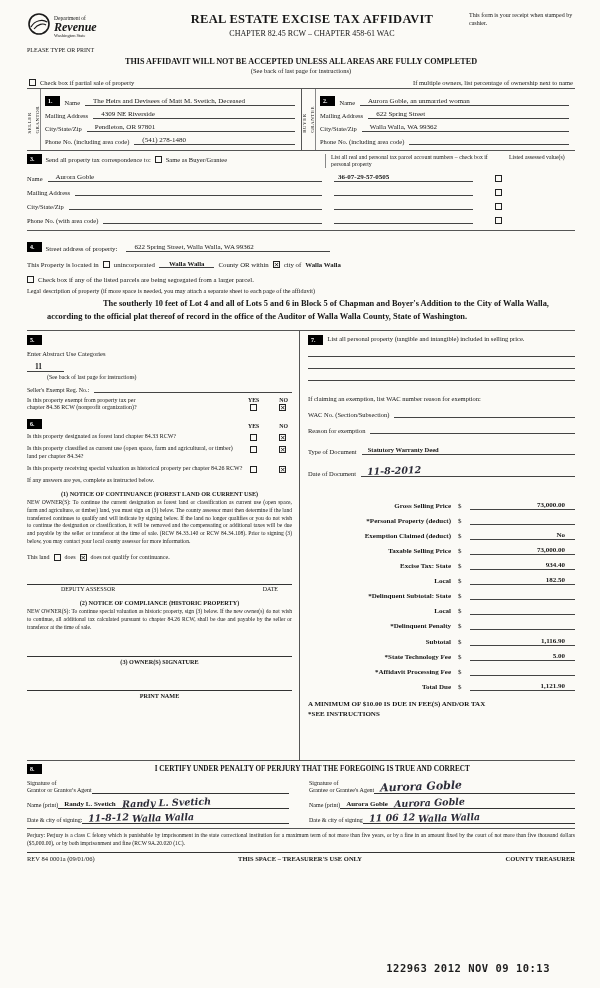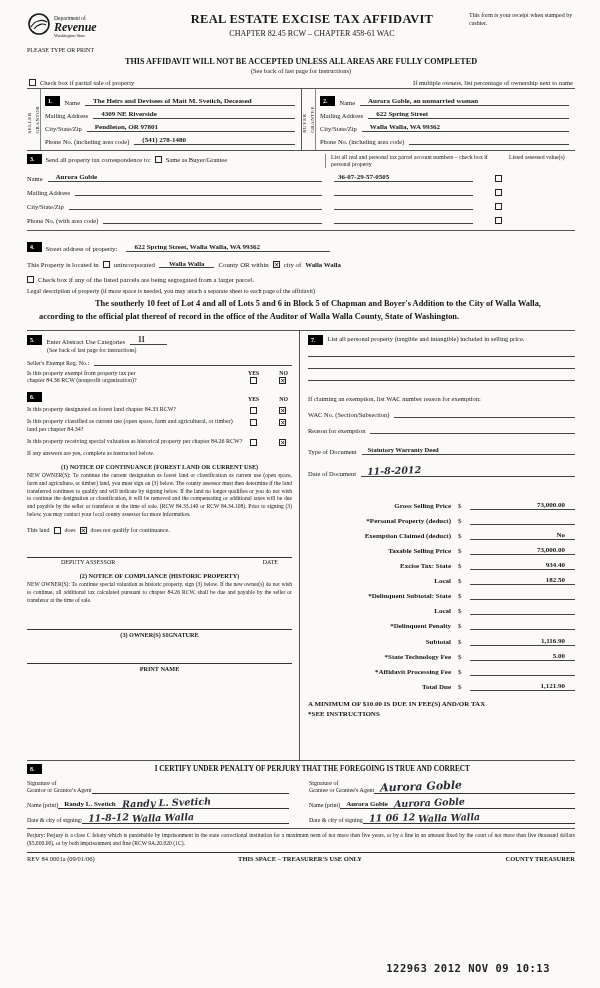--- a/index.html
+++ b/index.html
@@ -21,21 +21,21 @@
   .receipt { width:106px; font-size:6px; line-height:1.25; }
   .warning { text-align:center; font-weight:bold; font-size:8.2px; margin-top:4px; }
   .seeback { text-align:center; font-size:6.5px; margin-top:1px; }
   
   .cb { display:inline-block; width:7px; height:7px; border:1px solid #222; font-size:6.5px; line-height:6px;
         text-align:center; font-weight:bold; vertical-align:-1px; font-family:"DejaVu Sans", sans-serif; flex:none; }
   .num { display:inline-block; background:#000; color:#fff; font-size:6px; font-weight:bold;
          padding:2px 7px 2px 3px; line-height:1; flex:none; }
   .frow { display:flex; align-items:flex-end; font-size:6.5px; margin-top:4px; }
   .flabel { white-space:nowrap; }
-  .fval { flex:1; margin-left:5px; border-bottom:1px solid #444; font-weight:bold; font-size:7px;
+  .fval { flex:1; margin-left:5px; border-bottom:1px solid #444; font-weight:normal; font-size:7px;
           padding:0 2px 0 8px; min-height:9px; }
   .bold { font-weight:bold; }
   .script { font-family:"DejaVu Serif", serif; font-style:italic; font-weight:bold; font-size:9.5px;
             color:#2c2c38; display:inline-block; transform:rotate(-2deg); }
   
   .partial { display:flex; gap:4px; font-size:6.5px; margin-top:5px; align-items:center; padding:0 2px; }
   .spacer { flex:1; }
   
   .parties { display:flex; border-top:1px solid #555; border-bottom:1px solid #555; margin-top:2px; }
   .party { width:50%; display:flex; }
@@ -54,26 +54,26 @@
   .s3row { display:flex; align-items:flex-end; margin-top:5px; }
   .s3f { width:295px; display:flex; align-items:flex-end; }
   .s3p { width:168px; display:flex; align-items:flex-end; gap:22px; margin-left:12px; }
   .pval { flex:1; border-bottom:1px solid #444; font-weight:bold; font-size:7px; min-height:9px; padding-left:4px; }
   .s3a { flex:1; }
   
   .sec4 { border-bottom:1px solid #555; padding:3px 0 4px; font-size:6.8px; }
   .s4row { display:flex; align-items:flex-end; gap:4px; margin-top:8px; }
   .ulb { border-bottom:1px solid #444; font-weight:bold; padding:0 10px; }
   .legal-label { font-size:6.2px; margin-top:4px; }
-  .legal { font-weight:bold; font-size:8.4px; line-height:1.5; text-indent:56px; margin:4px 2px 2px 12px; }
+  .legal { font-weight:bold; font-size:8.4px; line-height:1.5; text-indent:56px; margin:4px 2px 2px 20px; }
   
   .cols { display:flex; border-bottom:1px solid #555; min-height:430px; }
   .lcol { width:272px; padding:4px 7px 4px 0; font-size:6px; }
   .rcol { flex:1; border-left:1px solid #555; padding:4px 0 4px 8px; font-size:6.5px; }
-  .s5row1 { display:flex; align-items:flex-end; gap:5px; font-size:6.5px; }
+  .s5row1 { display:flex; align-items:flex-start; gap:5px; font-size:6.5px;flex-direction:column; }
   .abval { border-bottom:1px solid #444; font-weight:bold; font-size:7.5px; padding:0 22px 0 8px; }
   .s5see { font-size:5.8px; margin:2px 0 0 20px; }
   .qblock { display:flex; margin-top:4px; }
   .qtext { flex:1; line-height:1.3; }
   .yn { width:48px; flex:none; }
   .ynl { display:flex; justify-content:space-between; font-size:5.8px; font-weight:bold; padding:0 4px; }
   .ynb { display:flex; justify-content:space-between; padding:1px 6px 0; }
   .s6head { display:flex; justify-content:space-between; align-items:flex-end; margin-top:7px; }
   .qrow { display:flex; align-items:flex-start; margin-top:4px; }
   .qrow .ynb { width:48px; flex:none; }

